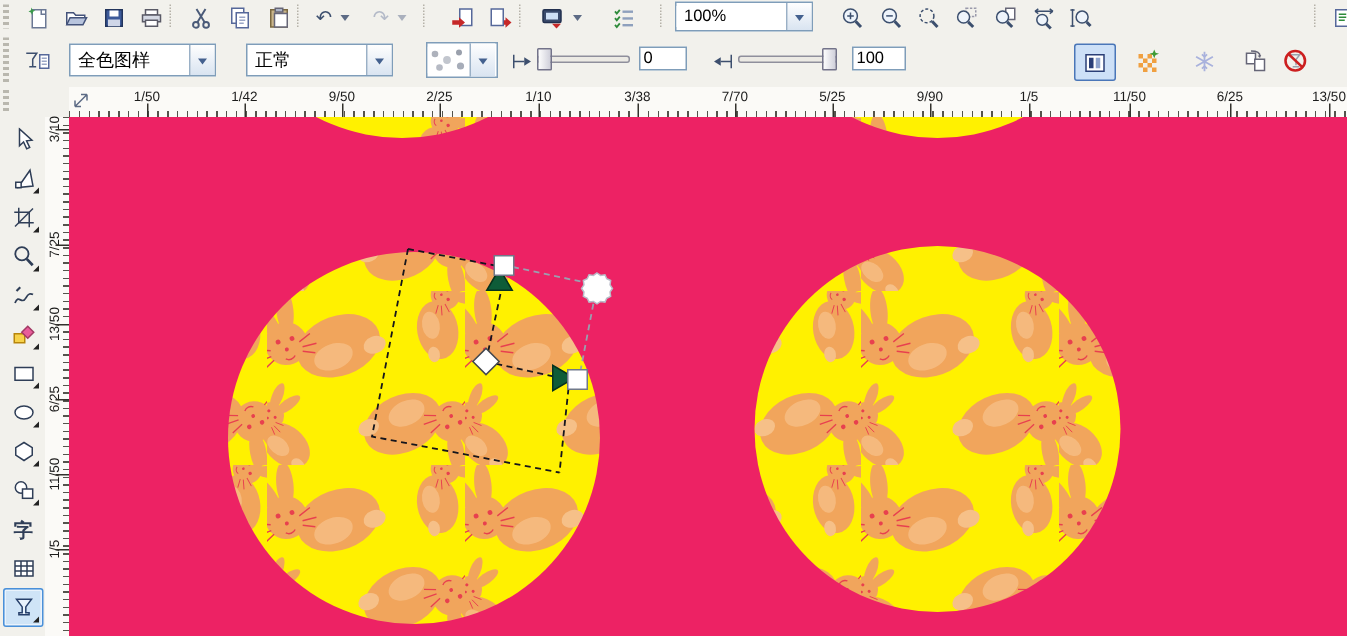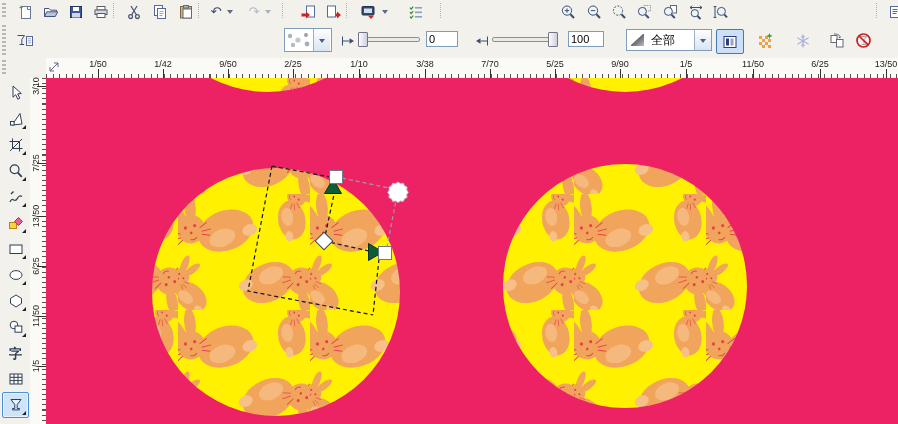--- a/index.html
+++ b/index.html
@@ -158,20 +158,26 @@
       <svg width="16" height="16" viewBox="0 0 16 16">
         <path d="M2 3.6l1.2 1.5L5.2 2.6" fill="none" stroke="#2e8b3a" stroke-width="1.2"></path>
         <path d="M2 8.1l1.2 1.5L5.2 7.1" fill="none" stroke="#2e8b3a" stroke-width="1.2"></path>
         <path d="M2 12.6l1.2 1.5 2-2.5" fill="none" stroke="#2e8b3a" stroke-width="1.2"></path>
         <rect x="7" y="3" width="7" height="1.6" fill="#8ea0bd"></rect>
         <rect x="7" y="7.5" width="7" height="1.6" fill="#8ea0bd"></rect>
         <rect x="7" y="12" width="7" height="1.6" fill="#8ea0bd"></rect>
       </svg>
     </div>
     <div class="sep" style="left:440px"></div>
+    <div class="combo" style="left:450px;top:1px;width:90px;height:18px">
+      <input class="ctext" style="border: 0px; outline: none; font-size: 11px; width: 66px; font-family: &quot;Liberation Sans&quot;, sans-serif;" value="100%">
+      <span class="cbtn">
+          <i></i>
+        </span>
+    </div>
     <div class="tbtn" style="left:556px">
       <svg width="16" height="16" viewBox="0 0 16 16">
         <circle cx="7" cy="6.6" r="4.6" fill="#eef4fb" stroke="#3c4f6e"></circle>
         <path d="M10.4 10.2l3.6 3.8" stroke="#3c4f6e" stroke-width="2"></path>
         <path d="M4.8 6.6h4.4M7 4.4v4.4" stroke="#3c4f6e"></path>
       </svg>
     </div>
     <div class="tbtn" style="left:582px">
       <svg width="16" height="16" viewBox="0 0 16 16">
         <circle cx="7" cy="6.6" r="4.6" fill="#eef4fb" stroke="#3c4f6e"></circle>
@@ -223,20 +229,32 @@
   </div>
 
   <div class="row2">
     <div class="grip" style="left:2px"></div>
     <div class="tbtn" style="left:12px;width:24px">
       <svg width="18" height="16" viewBox="0 0 18 16">
         <path d="M1.5 2.5h7L5.8 6.5v4.5M3.5 11.5h4.6" fill="none" stroke="#3d4f6e"></path>
         <rect x="10.5" y="3.5" width="6" height="9" fill="#fff" stroke="#56689a"></rect>
         <path d="M11.8 5.8h3.4M11.8 7.8h3.4M11.8 9.8h3.4" stroke="#9aa6c6"></path>
       </svg>
+    </div>
+    <div class="combo" style="left:46px;width:96px">
+      <span class="ctext">全色图样</span>
+      <span class="cbtn">
+          <i></i>
+        </span>
+    </div>
+    <div class="combo" style="left:164px;width:96px">
+      <span class="ctext">正常</span>
+      <span class="cbtn">
+          <i></i>
+        </span>
     </div>
     <div class="combo" style="left:284px;width:46px;height:22px;top:6px">
       <svg width="28" height="18" viewBox="0 0 28 18">
         <rect x="0" y="0" width="28" height="18" fill="#fff"></rect>
         <circle cx="5" cy="5" r="2.2" fill="#aeb2bc"></circle>
           <circle cx="13" cy="9" r="2.6" fill="#c2c6ce"></circle>
         <circle cx="21" cy="4" r="2" fill="#9aa0ac"></circle>
           <circle cx="8" cy="14" r="2.2" fill="#b6bac4"></circle>
         <circle cx="22" cy="13" r="2.4" fill="#a7adb9"></circle>
       </svg>
@@ -259,35 +277,20 @@
       <svg width="16" height="16" viewBox="0 0 16 16">
         <path d="M13.5 3.5v9M6.5 8h7" stroke="#3d4f6e" fill="none"></path>
         <path d="M6.5 5.2L2 8l4.5 2.8z" fill="#3d4f6e"></path>
       </svg>
     </div>
     <div class="slider" style="left:492px;width:66px">
       <div class="track"></div>
       <div class="thumb" style="right:0"></div>
     </div>
     <input class="numbox" style="left: 568px; width: 30px;" value="100">
-    <div class="combo" style="left:626px;width:84px">
-      <svg width="16" height="14" viewBox="0 0 16 14" style="margin-left:3px">
-        <defs>
-            <linearGradient id="tg" x1="0" y1="0" x2="1" y2="1">
-          <stop offset="0" stop-color="#1a1a22"></stop>
-              <stop offset="1" stop-color="#b9bcc6"></stop>
-            </linearGradient>
-          </defs>
-        <path d="M1 12L13 1h1v12H1z" fill="url(#tg)"></path>
-      </svg>
-      <span class="ctext">全部</span>
-      <span class="cbtn">
-          <i></i>
-        </span>
-    </div>
     <div class="tbtn pressed" style="left:716px;width:26px;height:23px;top:7px">
       <svg width="16" height="16" viewBox="0 0 16 16">
         <rect x="2" y="2.5" width="12" height="11" fill="#fff" stroke="#2b3f77"></rect>
         <rect x="4" y="4.5" width="3" height="7" fill="#2b3f77"></rect>
         <rect x="8.5" y="4.5" width="3" height="7" fill="#8fa3cc"></rect>
       </svg>
     </div>
     <div class="tbtn" style="left:752px;width:24px">
       <svg width="17" height="17" viewBox="0 0 17 17">
         <g fill="#f0a040">

